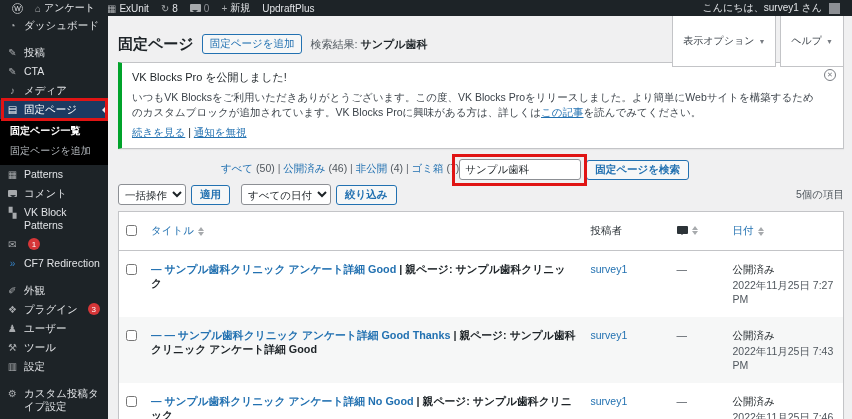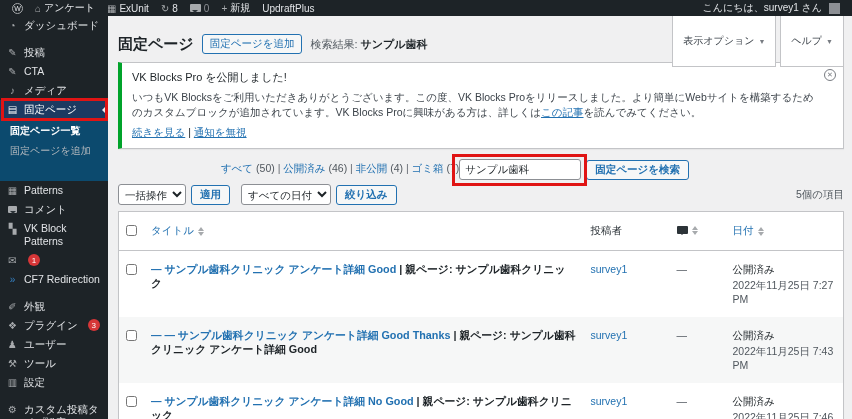--- a/index.html
+++ b/index.html
@@ -20,21 +20,21 @@
   
   .sidebar { position:absolute; top:16px; left:0; bottom:0; width:108px; background:#1d2327; color:#e2e4e7;
     font-size:10.5px; z-index:40; }
   .menu { list-style:none; }
   .menu-item { display:flex; align-items:flex-start; gap:6px; padding:3px 6px 3px 7px; line-height:13px; cursor:pointer; position:relative; }
   .menu-item .mi { width:11px; color:#a7aaad; font-size:10px; flex:0 0 11px; text-align:center; }
   .menu-item.current { background:#1c3a61; color:#fff; }
   .menu-item.current .mi { color:#fff; }
   .menu-item.current::after { content:""; position:absolute; right:0; top:50%; margin-top:-6px;
     border:6px solid transparent; border-right-color:#f0f0f1; }
-  .submenu { background:#0c4a6e; padding:2px 0 20px; }
+  .submenu { background:#000000; padding:2px 0 4px; }
   .submenu .sub-item { display:block; padding:3px 6px 3px 10px; color:#b4b9be; cursor:pointer; font-size:10px; }
   .submenu .sub-item.current-sub { color:#fff; font-weight:bold; }
   .menu-gap { height:8px; }
   .badge { display:inline-flex; align-items:center; justify-content:center; min-width:12px; height:12px;
     background:#d63638; color:#fff; border-radius:50%; font-size:8px; padding:0 2px; margin-left:4px; }
   .wrap2 { white-space:normal; }
 
   
   .red-box { position:absolute; border:3px solid #e01414; pointer-events:none; z-index:60; }
   .red-box.sidebar-anno { inset:-2px 0 -2px 1px; }

